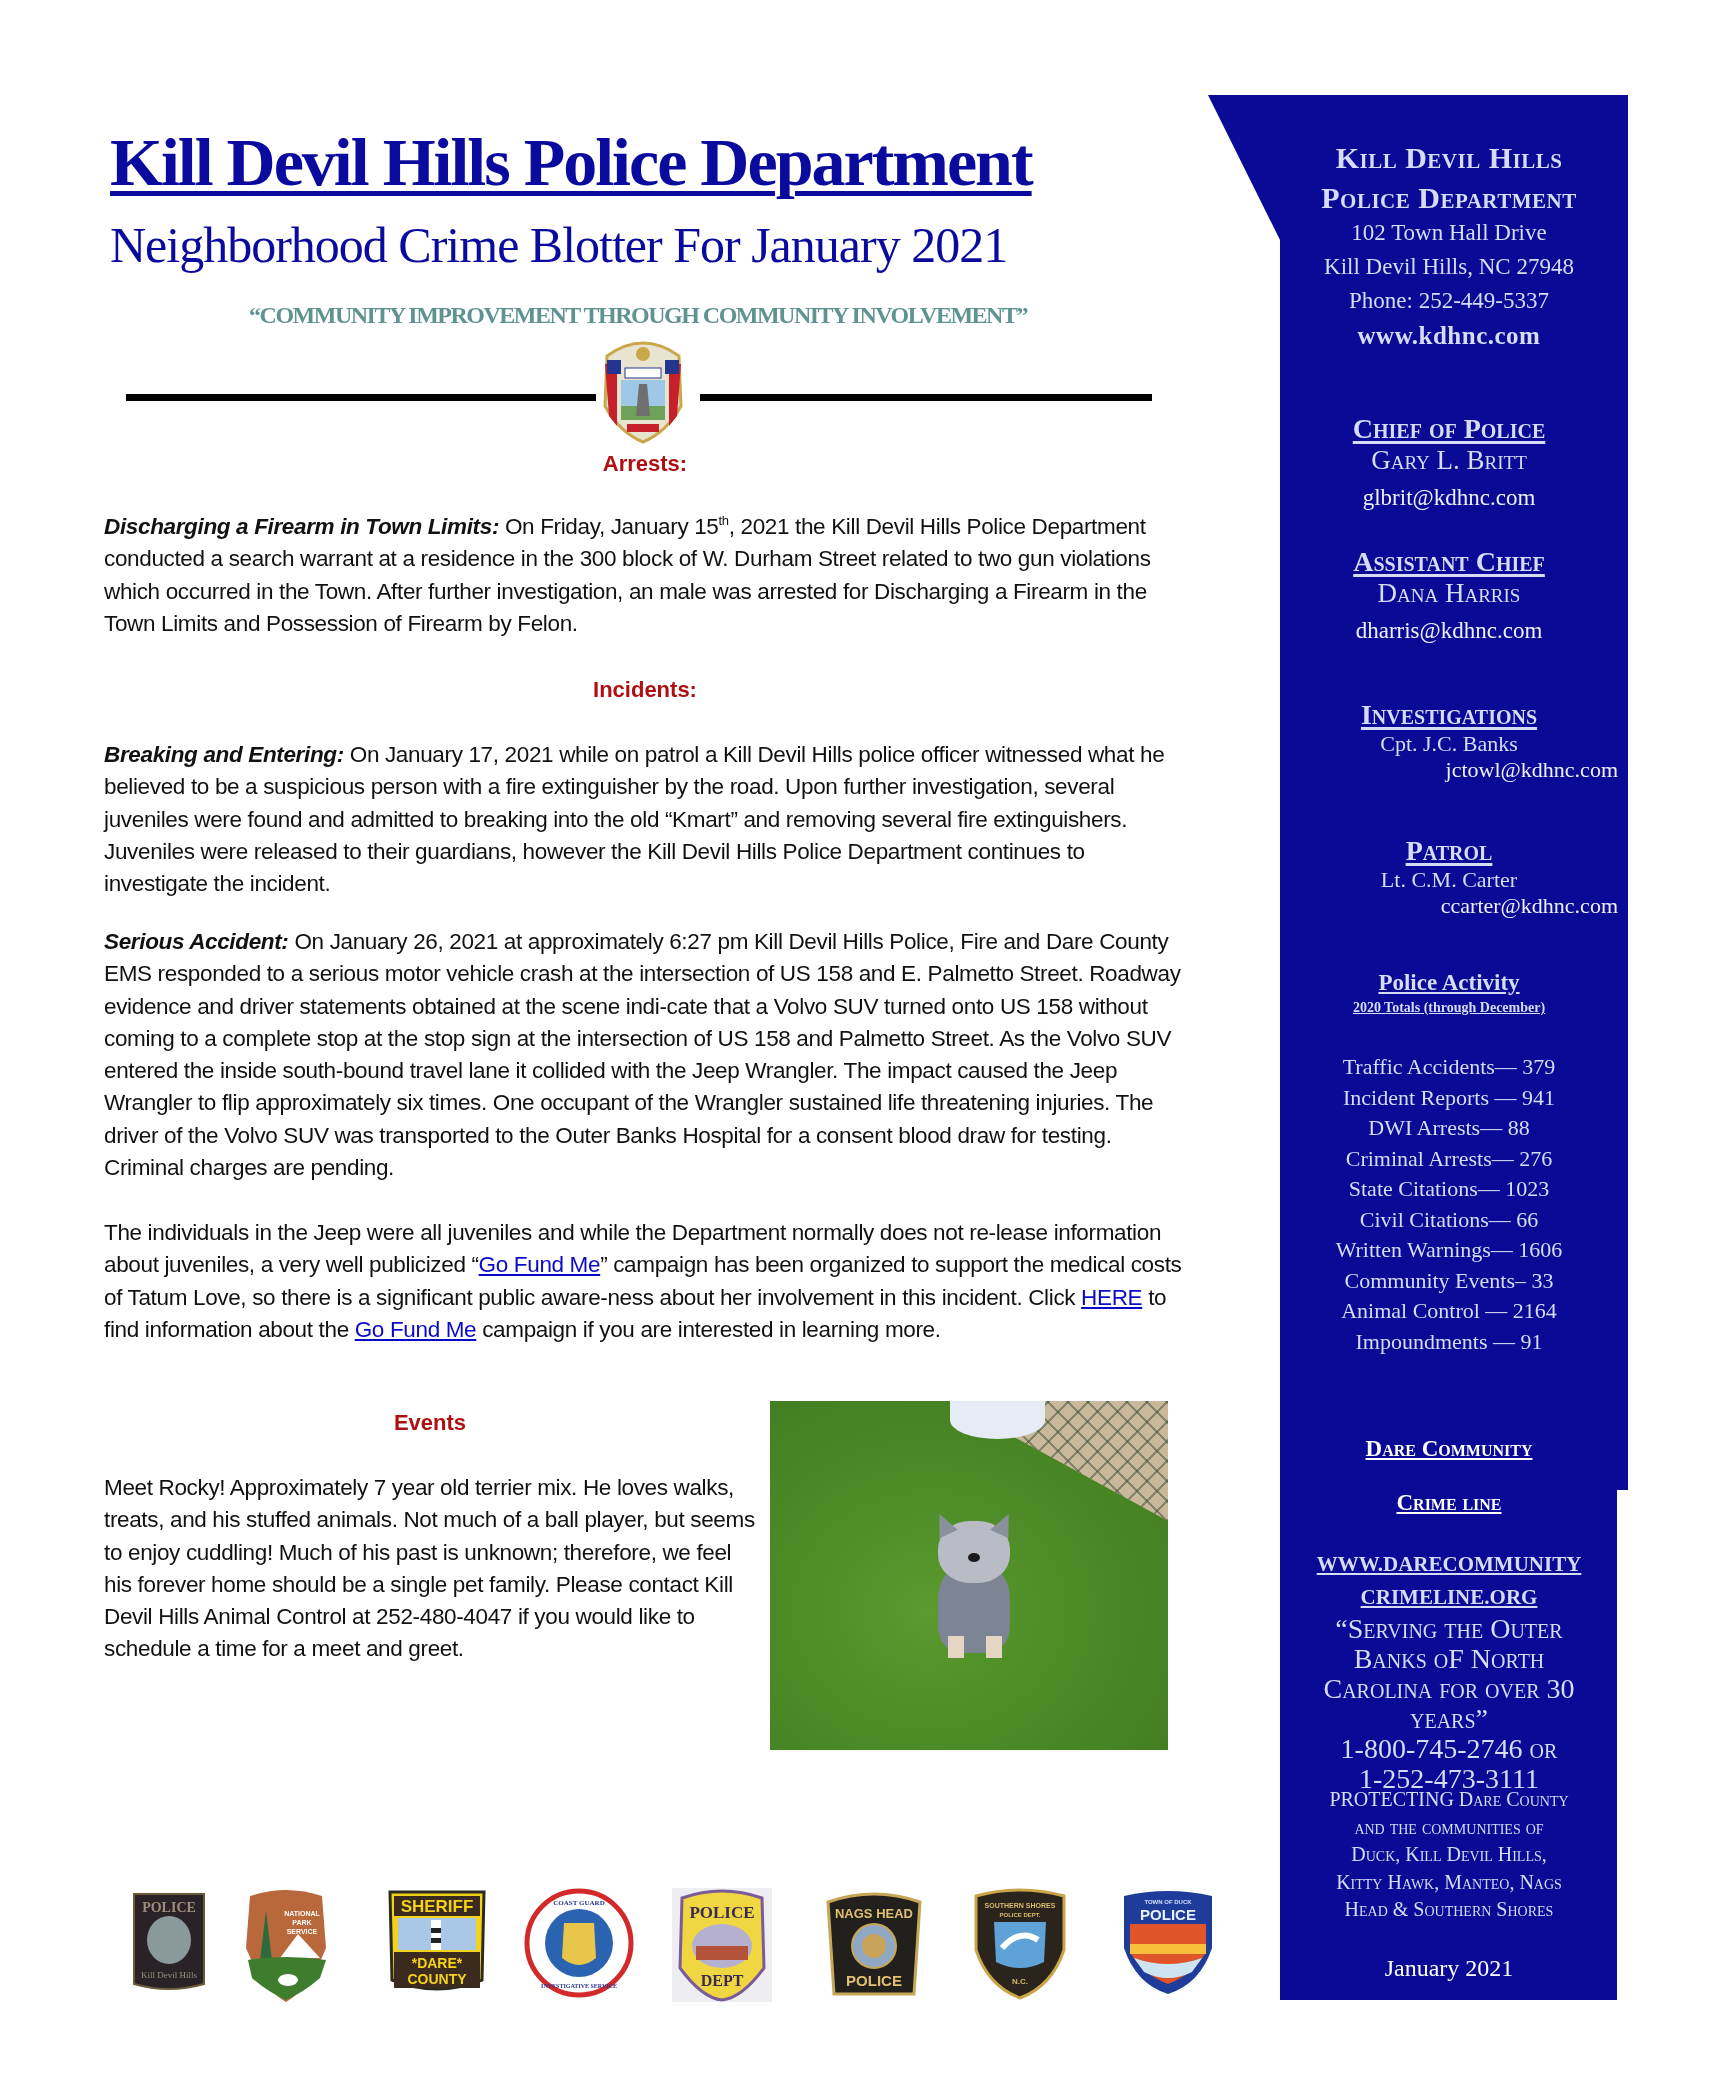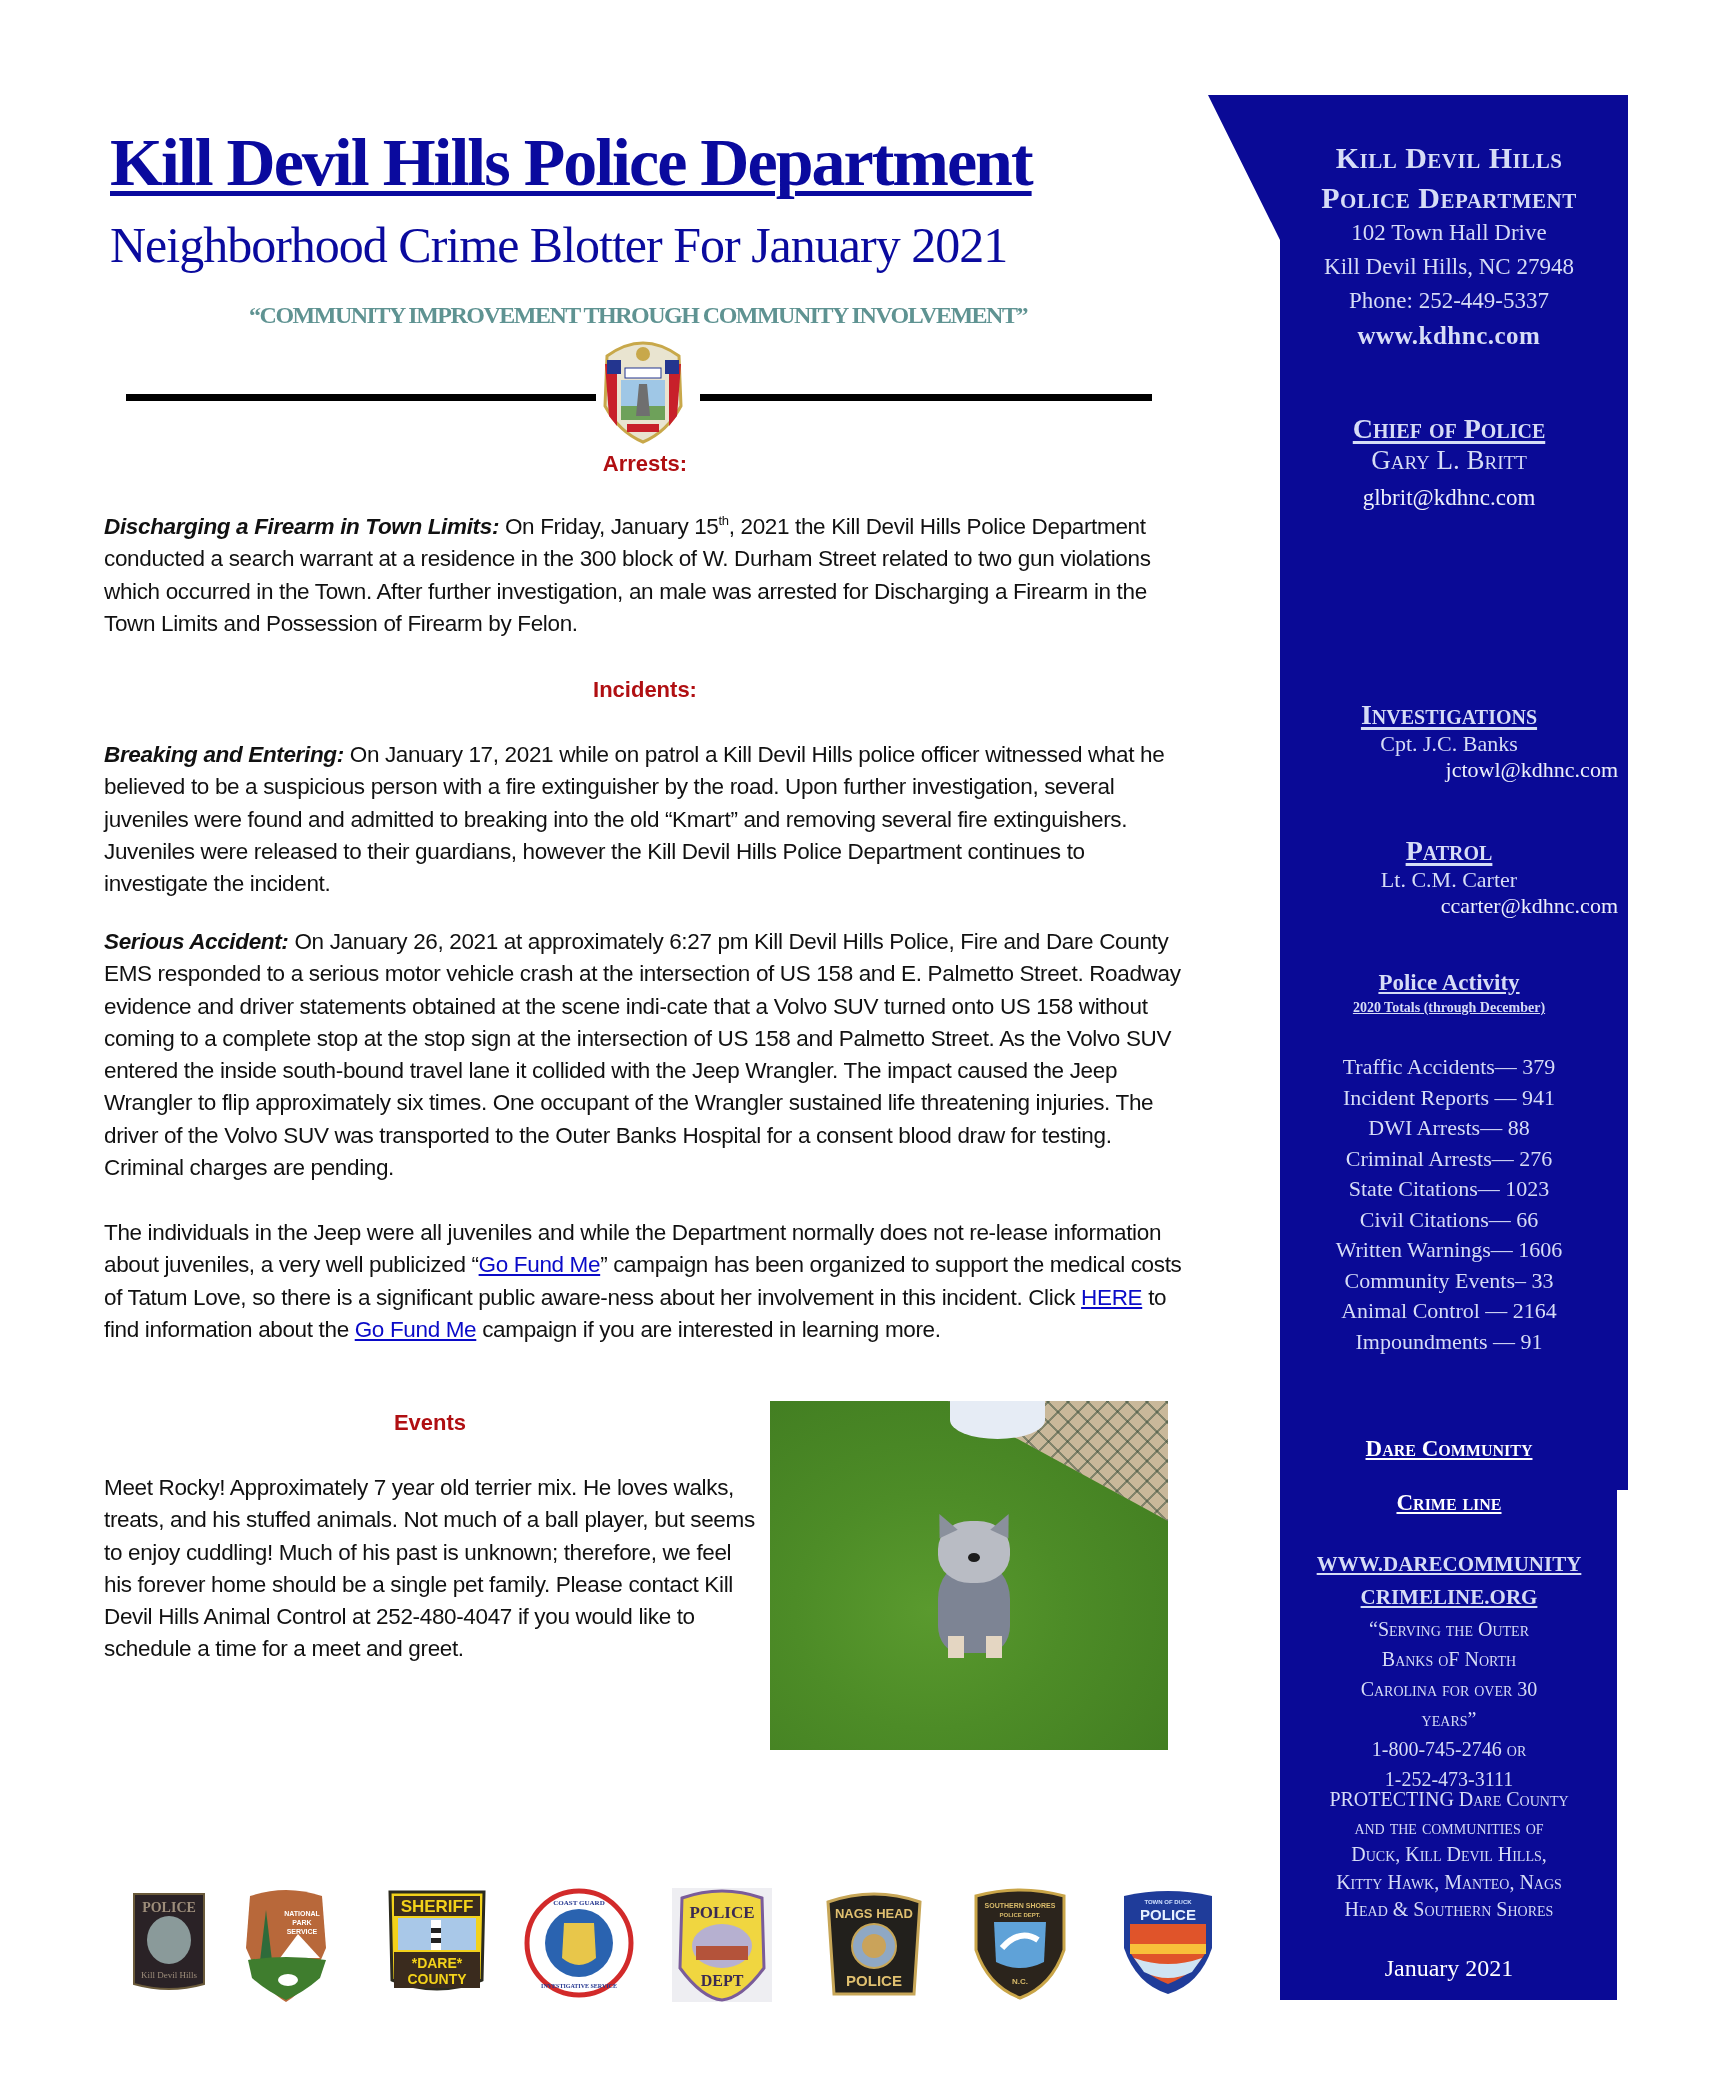--- a/index.html
+++ b/index.html
@@ -105,21 +105,21 @@
   }
   .sb-name { font-size: 27px; line-height: 30px; }
   .sb-email { font-size: 23px; line-height: 30px; color: #eef1fb; }
   .sb-email2 { font-size: 22px; line-height: 26px; color: #eef1fb; text-align: right; }
   .sb-staff { font-size: 22px; line-height: 26px; }
   .sb-activity-title { font-size: 23px; font-weight: bold; text-decoration: underline; line-height: 28px; }
   .sb-activity-sub { font-size: 14px; font-weight: bold; text-decoration: underline; line-height: 22px; }
   .sb-stat { font-size: 22px; line-height: 30.5px; white-space: nowrap; }
   .sb-crime-head { font-size: 23px; font-weight: bold; line-height: 30px; text-decoration: underline; color: #ffffff; margin-top: 24px; }
   .sb-crime-url { font-size: 21px; font-weight: bold; line-height: 33px; text-decoration: underline; }
-  .sb-crime-line { font-size: 20px; line-height: 30px; }
+  .sb-crime-line { font-size: 28px; line-height: 30px; }
   .sb-protect { font-size: 20px; line-height: 27.5px; }
   .sb-date { font-size: 24px; line-height: 30px; color: #ffffff; }
 </style>
 </head>
 <body>
 
 <svg class="sidebar-bg" viewBox="0 0 1717 2090" width="1717" height="2090">
   <polygon points="1208,95 1628,95 1628,1490 1617,1490 1617,2000 1280,2000 1280,240" fill="#0a0a96"></polygon>
 </svg>
 
@@ -242,20 +242,25 @@
     <div class="sb-line">Phone: 252-449-5337</div>
     <div class="sb-url">www.kdhnc.com</div>
   </div>
 
   <div class="sb-block" style="top:318px;">
     <div class="sb-head sc">Chief of Police</div>
     <div class="sb-name sc">Gary L. Britt</div>
     <div class="sb-email" style="margin-top:8px;">glbrit@kdhnc.com</div>
   </div>
 
+  <div class="sb-block" style="top:451px;">
+    <div class="sb-head sc">Assistant Chief</div>
+    <div class="sb-name sc">Dana Harris</div>
+    <div class="sb-email" style="margin-top:8px;">dharris@kdhnc.com</div>
+  </div>
 
   <div class="sb-block" style="top:604px;">
     <div class="sb-head sc">Investigations</div>
     <div class="sb-staff">Cpt. J.C. Banks</div>
     <div class="sb-email2">jctowl@kdhnc.com</div>
   </div>
 
   <div class="sb-block" style="top:740px;">
     <div class="sb-head sc">Patrol</div>
     <div class="sb-staff">Lt. C.M. Carter</div>

